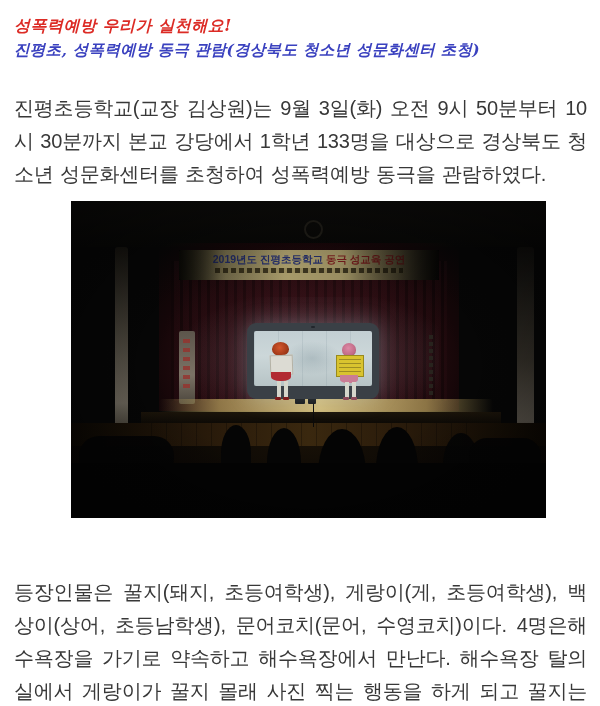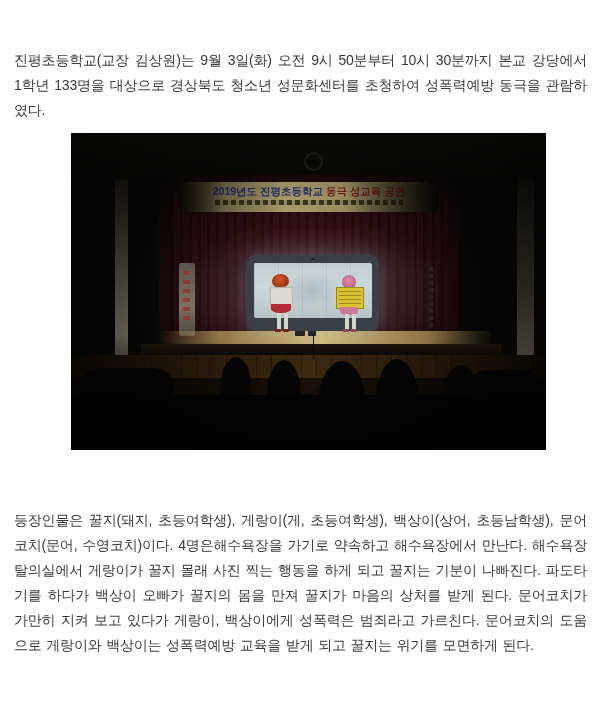--- a/index.html
+++ b/index.html
@@ -2,21 +2,21 @@
 <html><head>
 <meta charset="utf-8">
 <style>
   html,body{margin:0;padding:0;background:#ffffff;}
   body{width:600px;height:706px;overflow:hidden;font-family:"Liberation Sans","DejaVu Sans",sans-serif;}
   .doc{padding:16px 13px 0 14px;}
   .title-red{margin:0;font-size:16px;line-height:20px;font-weight:bold;font-style:italic;
     color:#dc2b25;letter-spacing:0.5px;font-family:"DejaVu Serif","Liberation Serif",serif;}
   .title-blue{margin:4px 0 0 0;font-size:15.5px;line-height:20px;font-weight:bold;font-style:italic;
     color:#3a41bf;letter-spacing:0.3px;font-family:"DejaVu Serif","Liberation Serif",serif;}
-  .body-p{margin:0;font-size:14px;line-height:25px;color:#383838;text-align:justify;
+  .body-p{margin:0;font-size:20px;line-height:33px;color:#383838;text-align:justify;
     word-break:break-all;letter-spacing:-0.2px;word-spacing:1px;}
   .p1{margin-top:32px;}
   .p2{margin-top:58px;}
 
   
   .photo{position:relative;width:475px;height:317px;margin:10px 0 0 57px;background:#060606;overflow:hidden;}
   .photo > div{position:absolute;}
   .ph-wall{top:0;left:0;width:475px;height:46px;background:linear-gradient(180deg,#0d0c0a,#070706);}
   .ph-emblem{top:19px;left:233px;width:15px;height:15px;border:2px solid #24221c;border-radius:50%;opacity:.8;}
   .ph-curtain{top:42px;left:88px;width:300px;height:168px;
@@ -100,20 +100,22 @@
   .s7{top:237px;left:398px;width:72px;height:46px;border-radius:18px;background:#040404;opacity:.95;}
   .ph-mass{top:262px;left:0;width:475px;height:55px;background:#030303;}
   .photo::after{content:"";position:absolute;inset:0;pointer-events:none;
     background:radial-gradient(ellipse at 50% 52%, rgba(0,0,0,0) 42%, rgba(0,0,0,.5) 100%);}
 </style>
 </head>
 <body>
 
 <div class="doc">
 
+  <h1 class="title-red">성폭력예방 우리가 실천해요!</h1>
+  <h2 class="title-blue">진평초, 성폭력예방 동극 관람(경상북도 청소년 성문화센터 초청)</h2>
 
   <p class="body-p p1">진평초등학교(교장 김상원)는 9월 3일(화) 오전 9시 50분부터 10시 30분까지 본교 강당에서 1학년 133명을 대상으로 경상북도 청소년 성문화센터를 초청하여 성폭력예방 동극을 관람하였다.</p>
 
   <div class="photo">
     <div class="ph-wall"></div>
     <div class="ph-emblem"></div>
     <div class="ph-curtain"></div>
     <div class="ph-curtain-stripes"></div>
     <div class="ph-glow"></div>
 

